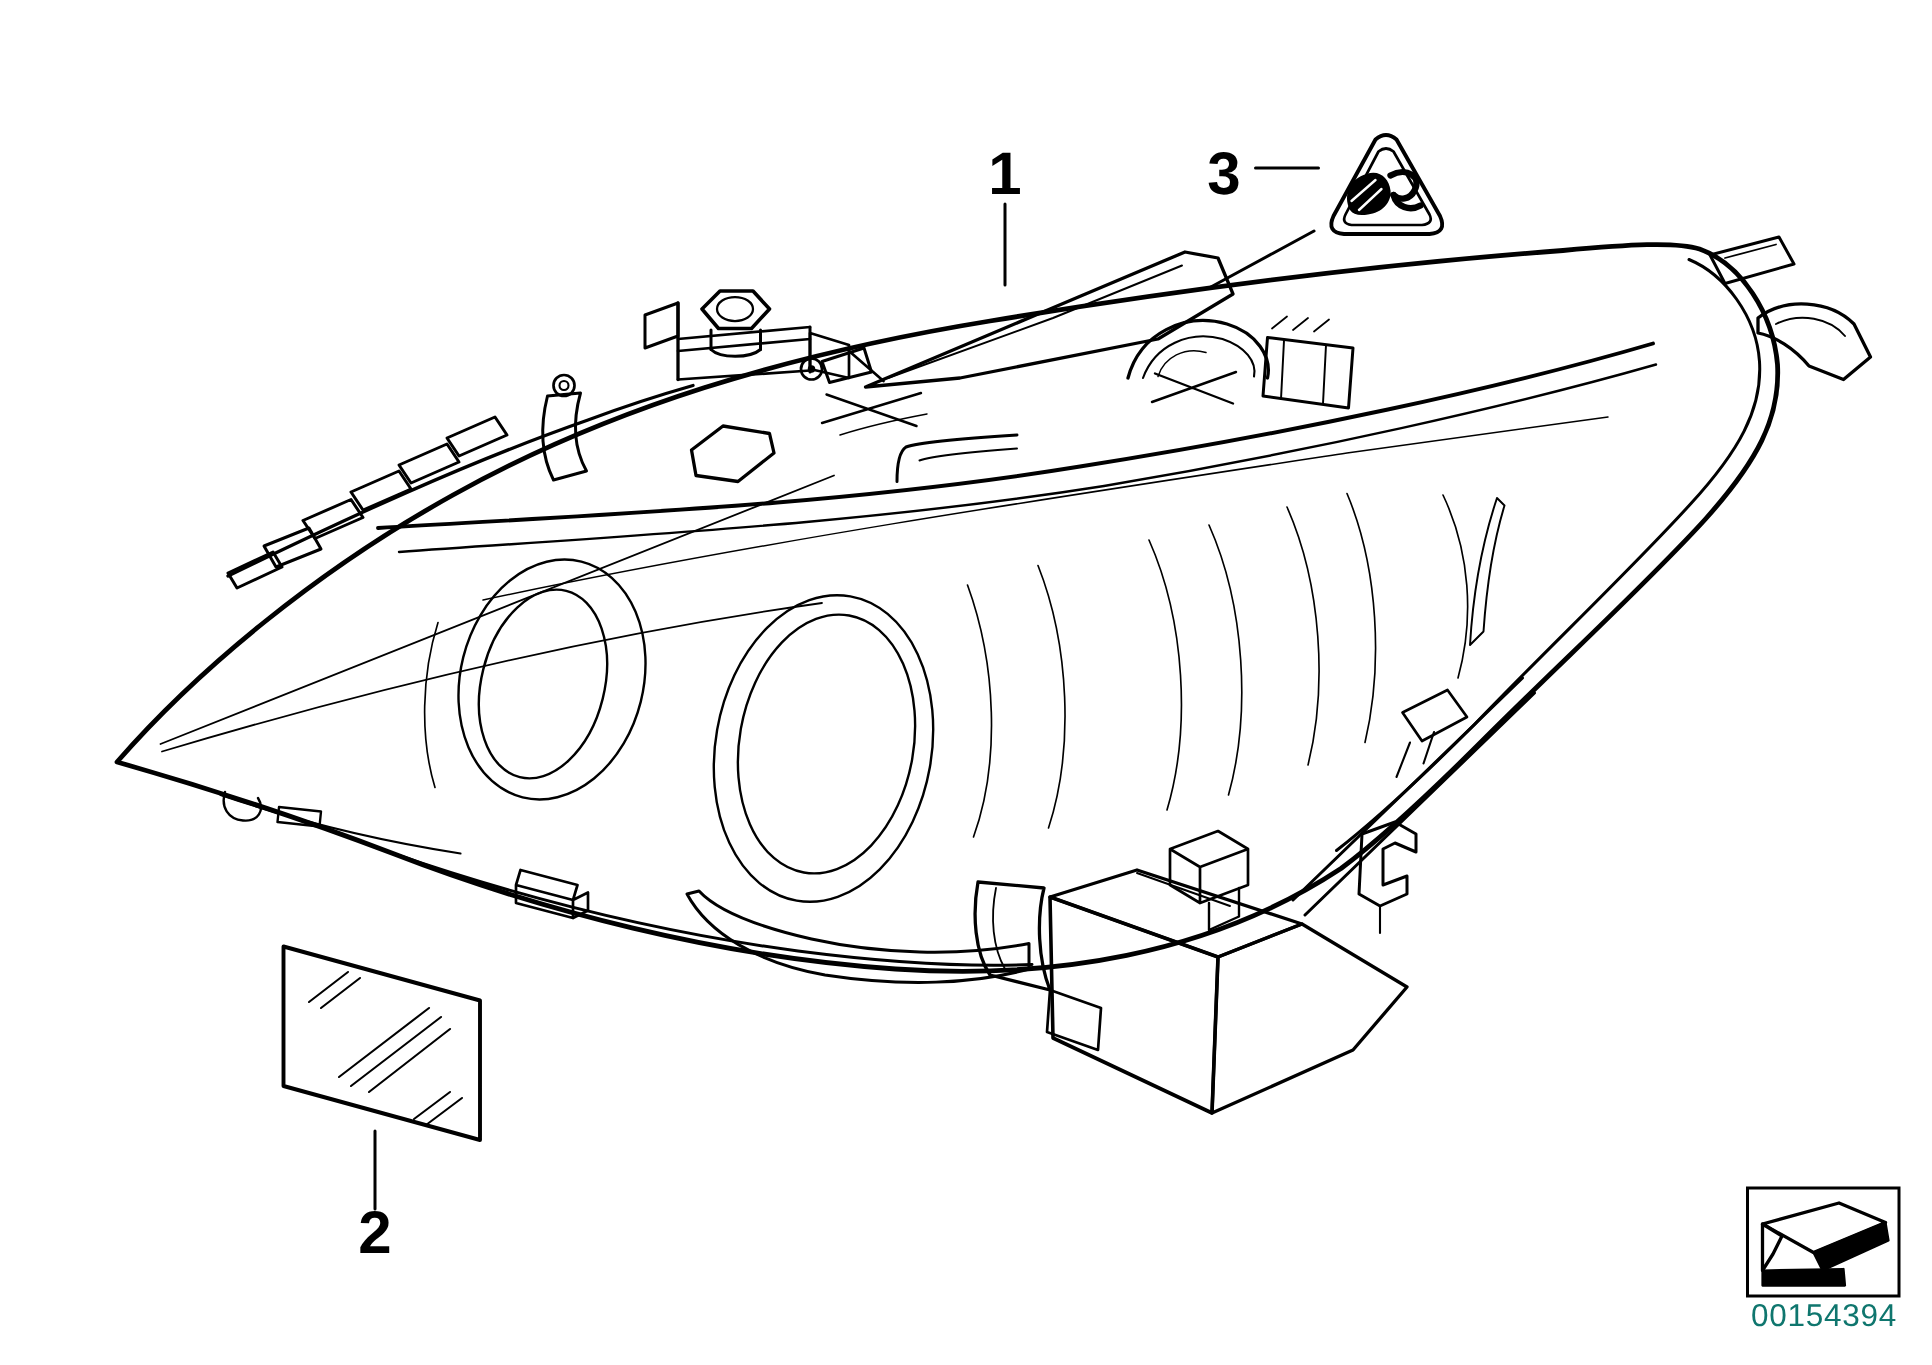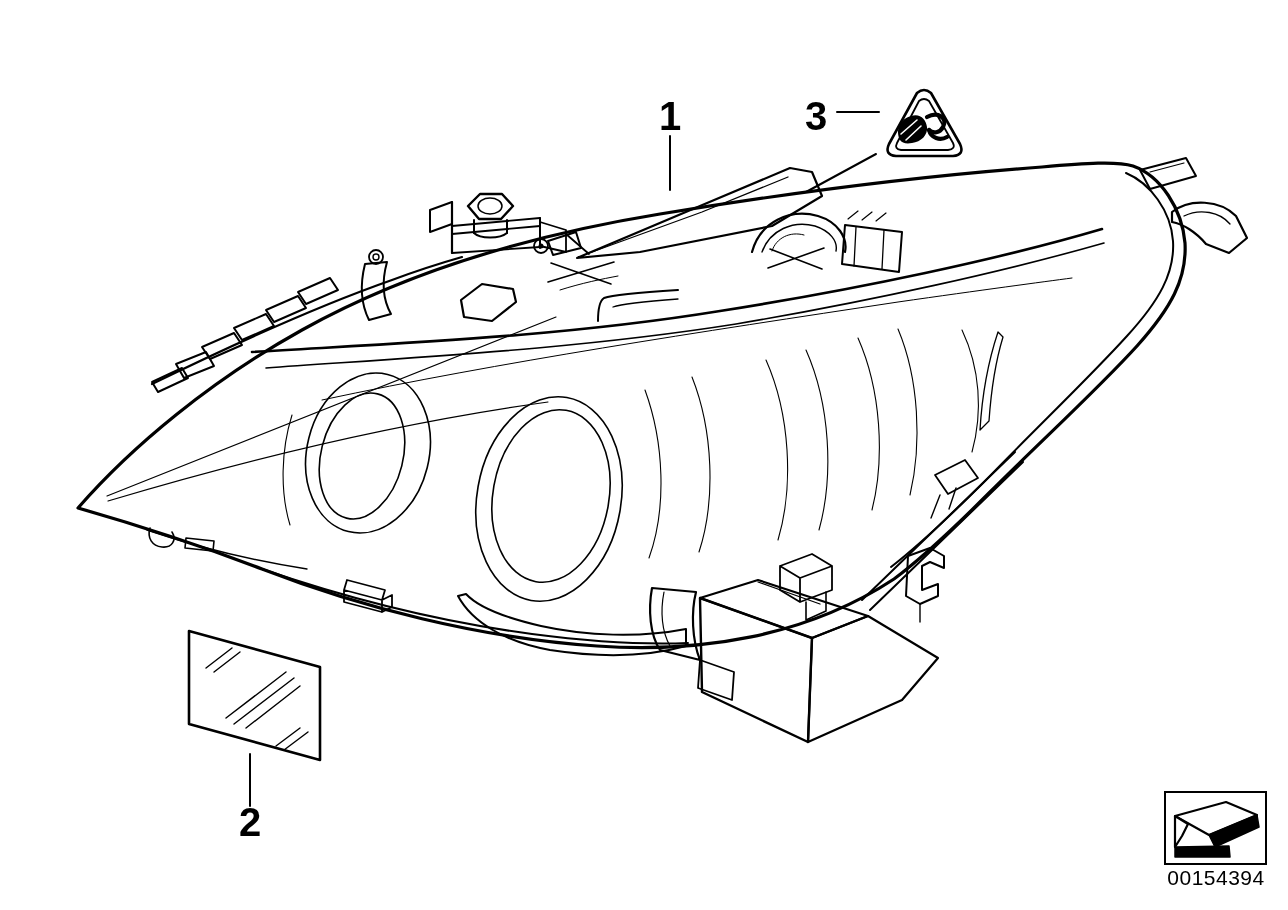--- a/index.html
+++ b/index.html
@@ -32,21 +32,21 @@
     display: flex; align-items: center; justify-content: center;
     background: #fff;
   }
   .stamp-number {
     position: absolute;
     left: 1154px; top: 866px;
     width: 124px;
     text-align: center;
     font-size: 21px;
     letter-spacing: 0.5px;
-    color: #000000;
+    color: #0f766e;
   }
 </style>
 </head>
 <body>
 
 <div class="canvas">
 
   <svg class="artwork" viewBox="0 0 1288 910" fill="none" stroke="#000" stroke-linecap="round" stroke-linejoin="round">
 
     <g>

